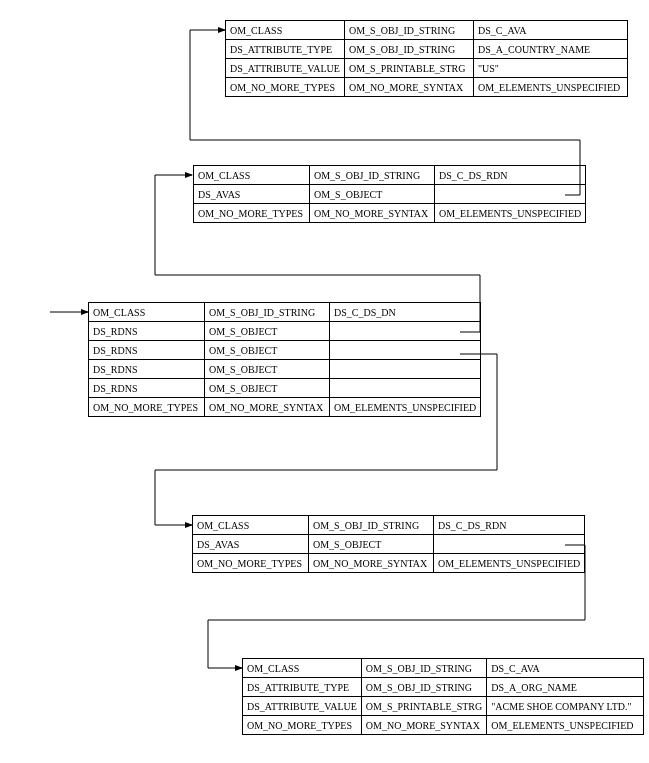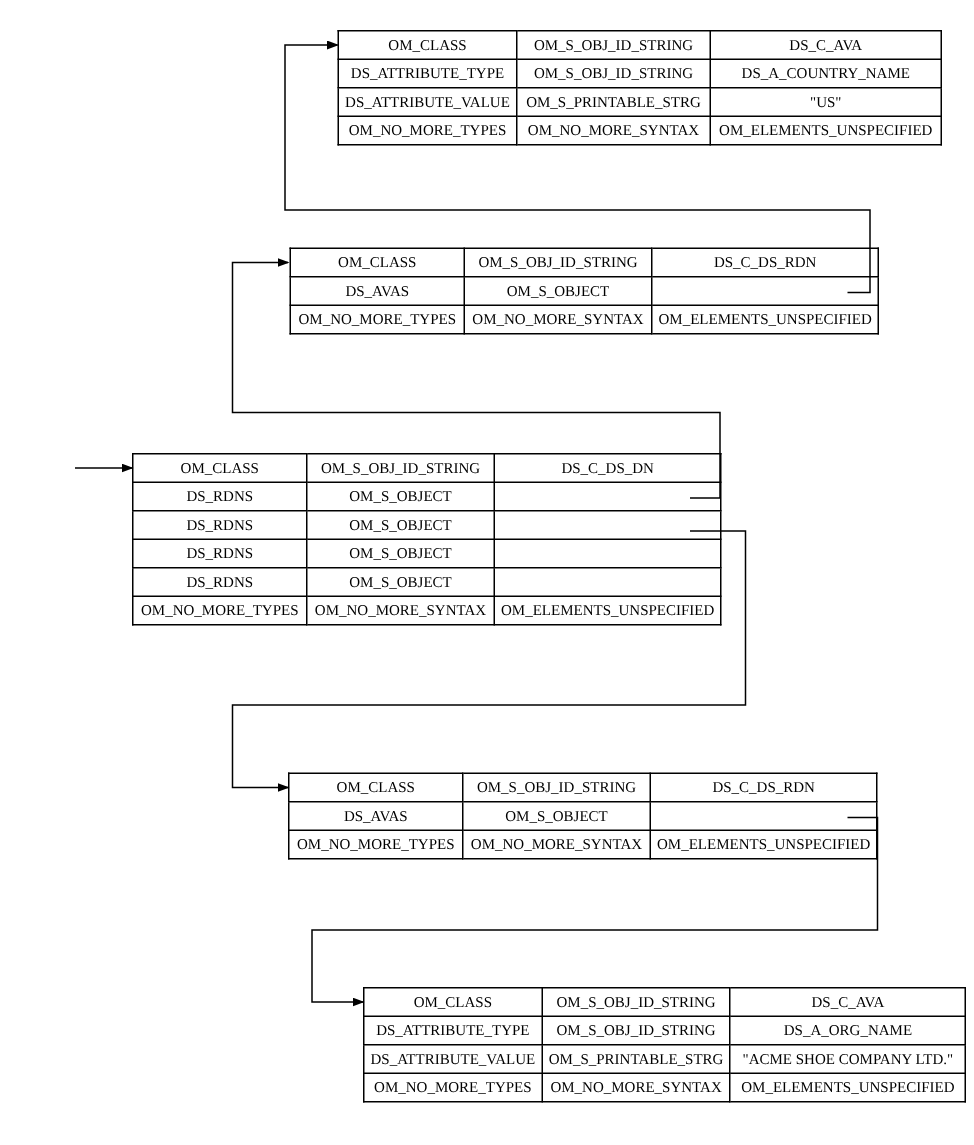--- a/index.html
+++ b/index.html
@@ -10,21 +10,20 @@
     font-family: "Times New Roman", serif;
     font-size: 10px;
     background: #fff;
     position: relative;
   }
   .tbl {
     position: absolute;
     border: 1px solid #000;
     border-collapse: collapse;
     background: #fff;
-    text-align: center;
   }
   .tbl td {
     border: 1px solid #000;
     padding: 2px 4px;
     height: 14px;
     white-space: nowrap;
     vertical-align: middle;
   }
   svg.conn {
     position: absolute;

